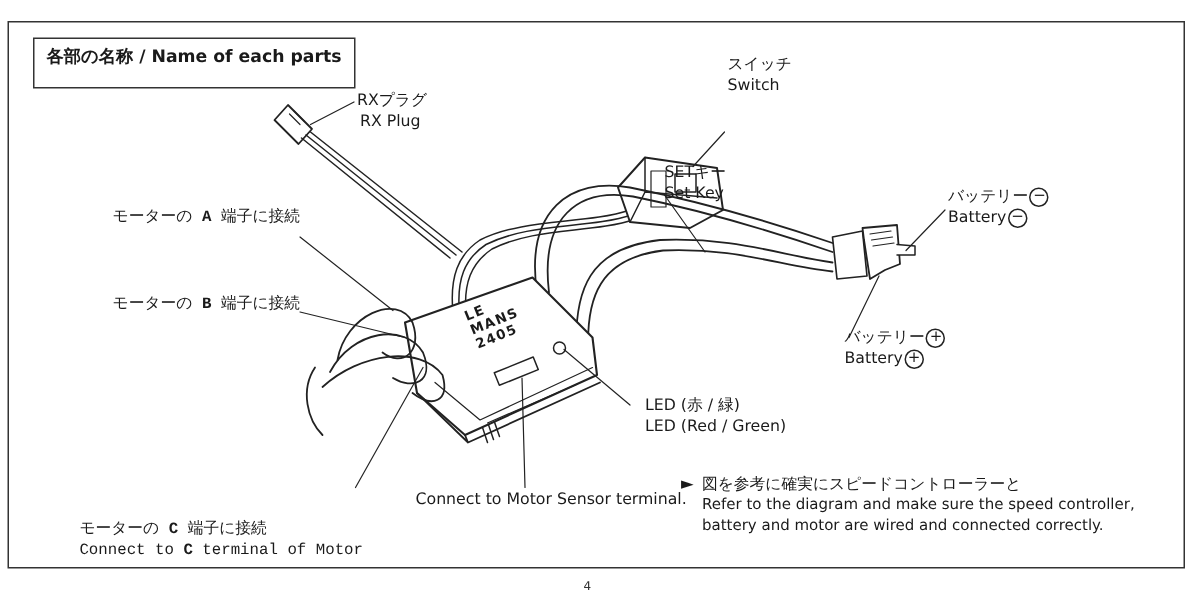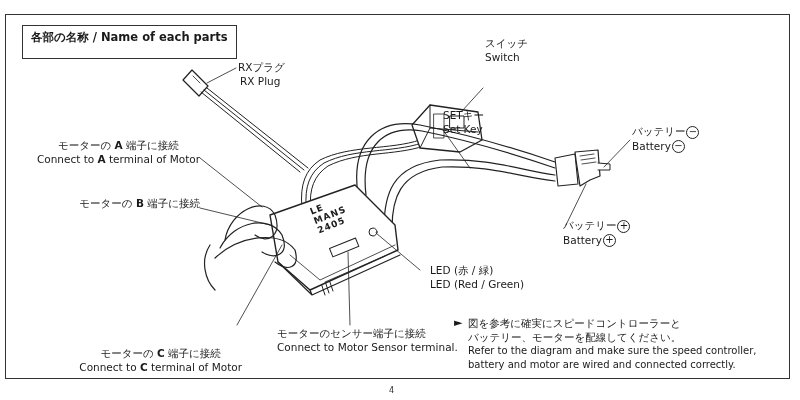--- a/index.html
+++ b/index.html
@@ -4,21 +4,21 @@
 <style>
   html, body { margin:0; padding:0; background:#ffffff; }
   body { width:800px; height:400px; position:relative; overflow:hidden;
          font-family:"DejaVu Sans", "Liberation Sans", sans-serif; color:#1a1a1a; }
   .frame { position:absolute; left:5px; top:14px; width:785px; height:365px;
            border:1.5px solid #333; box-sizing:border-box; }
   .title-box { position:absolute; left:22px; top:25px; height:34px; padding:0 8px;
                border:1.2px solid #333; font-size:11.5px; font-weight:bold;
                line-height:22px; white-space:nowrap; box-sizing:border-box; }
   .lbl { position:absolute; font-size:10.5px; line-height:14px; white-space:nowrap; }
-  .lbl.right { text-align:center; }
+  .lbl.right { text-align:left;font-family:Liberation Mono, monospace; }
   .lbl span { display:block; }
   .lbl b { font-weight:bold; }
   .note { position:absolute; left:468px; top:316px; font-size:10.5px; line-height:14px; }
   .note .arrow { position:absolute; left:-14px; top:0; font-size:11px; }
   .page-num { position:absolute; left:389px; top:386px; font-size:8px; color:#333; }
   svg#diagram { position:absolute; left:0; top:0; }
   .circ { display:inline-block; width:11px; height:11px; border:1px solid #222; border-radius:50%;
           text-align:center; line-height:10px; font-size:10px; vertical-align:middle; margin-left:1px; }
 </style>
 </head>
@@ -118,43 +118,40 @@
   <span><b style="font-weight:normal">Battery</b><i class="circ" style="font-style:normal">−</i></span>
 </div>
 
 <div class="lbl" style="left:563px;top:218px;">
   <span><b style="font-weight:normal">バッテリー</b><i class="circ" style="font-style:normal">+</i></span>
   <span><b style="font-weight:normal">Battery</b><i class="circ" style="font-style:normal">+</i></span>
 </div>
 
 <div class="lbl right" style="right:600px;top:138px;">
   <span><b style="font-weight:normal">モーターの</b> <b>A</b> <b style="font-weight:normal">端子に接続</b></span>
-  <span><b style="font-weight:normal">Connect to</b> <b>A</b> <b style="font-weight:normal">terminal of Motor</b></span>
 </div>
 
 <div class="lbl right" style="right:600px;top:196px;">
   <span><b style="font-weight:normal">モーターの</b> <b>B</b> <b style="font-weight:normal">端子に接続</b></span>
 </div>
 
 <div class="lbl right" style="right:558px;top:326px;margin-top:20px;">
   <span><b style="font-weight:normal">モーターの</b> <b>C</b> <b style="font-weight:normal">端子に接続</b></span>
   <span><b style="font-weight:normal">Connect to</b> <b>C</b> <b style="font-weight:normal">terminal of Motor</b></span>
 </div>
 
 <div class="lbl" style="left:277px;top:326px;">
-  <span>モーターのセンサー端子に接続</span>
   <span>Connect to Motor Sensor terminal.</span>
 </div>
 
 <div class="lbl" style="left:430px;top:263px;">
   <span>LED (赤 / 緑)</span>
   <span>LED (Red / Green)</span>
 </div>
 
 <div class="note">
   <span class="arrow">►</span>
   <div>図を参考に確実にスピードコントローラーと</div>
-  <div>バッテリー、モーターを配線してください。</div>
   <div style="font-size:10px">Refer to the diagram and make sure the speed controller,</div>
   <div style="font-size:10px">battery and motor are wired and connected correctly.</div>
 </div>
 
 <div class="page-num">4</div>
 
 </body></html>

